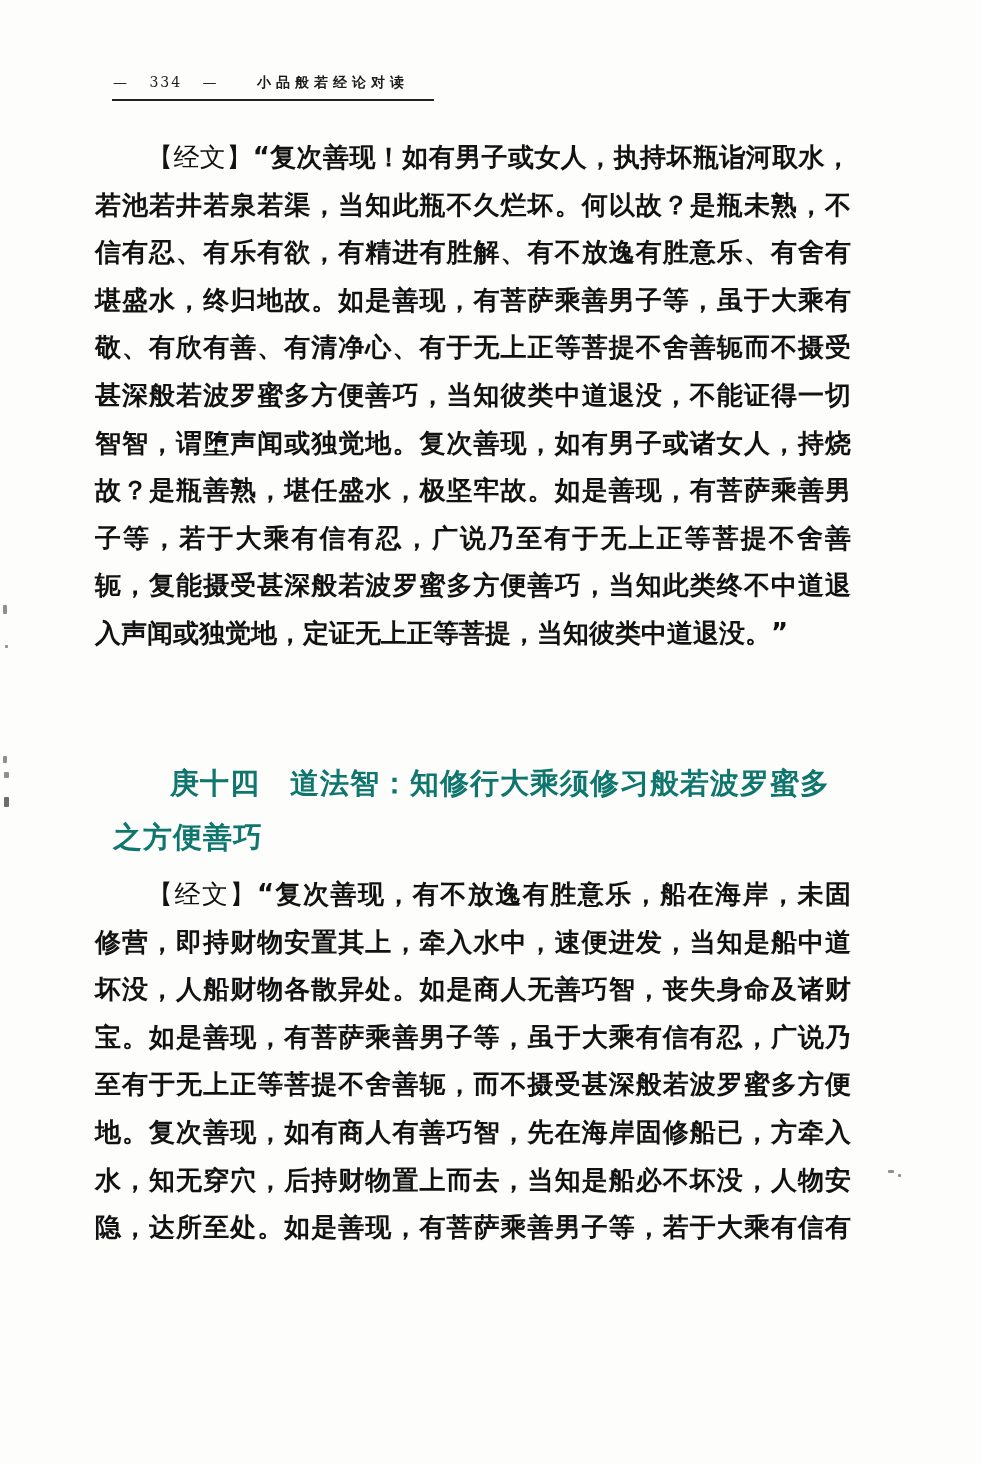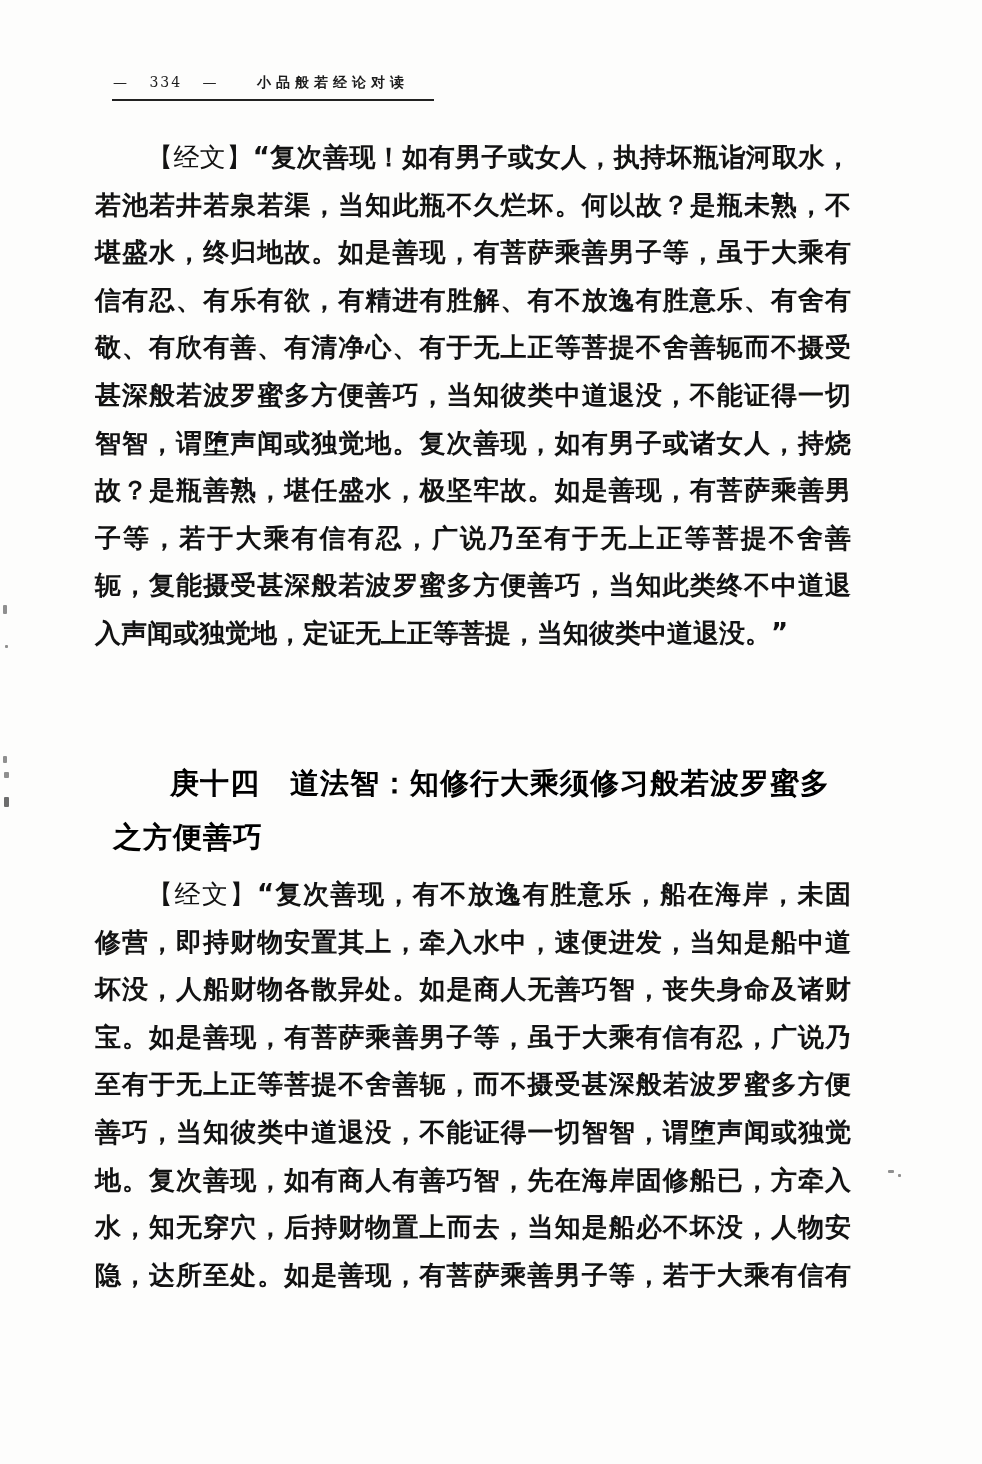--- a/index.html
+++ b/index.html
@@ -80,21 +80,21 @@
 
   
   .section-heading {
     position: absolute;
     left: 113px;
     top: 756px;
     width: 762px;
     font-family: "DejaVu Serif", "Liberation Serif", serif;
     font-weight: 700;
     font-size: 29px;
-    color: #000000;
+    color: #0f766e;
     letter-spacing: 1px;
   }
   .section-heading .h-line {
     height: 54px;
     line-height: 54px;
     white-space: nowrap;
   }
   .section-heading .h-line.indent {
     text-indent: 57px;
   }
@@ -115,22 +115,22 @@
     <span class="pageno">— 334 —</span>
     <span class="booktitle">小品般若经论对读</span>
   </div>
   <div class="head-rule"></div>
 
   <div class="para para1">
     <div class="line first">
       <span class="label">【经文】</span><span>“复次善现！如有男子或女人，执持坏瓶诣河取水，</span>
     </div>
     <div class="line">若池若井若泉若渠，当知此瓶不久烂坏。何以故？是瓶未熟，不</div>
+    <div class="line">信有忍、有乐有欲，有精进有胜解、有不放逸有胜意乐、有舍有</div>
     <div class="line">堪盛水，终归地故。如是善现，有菩萨乘善男子等，虽于大乘有</div>
-    <div class="line">信有忍、有乐有欲，有精进有胜解、有不放逸有胜意乐、有舍有</div>
     <div class="line">敬、有欣有善、有清净心、有于无上正等菩提不舍善轭而不摄受</div>
     <div class="line">甚深般若波罗蜜多方便善巧，当知彼类中道退没，不能证得一切</div>
     <div class="line">智智，谓堕声闻或独觉地。复次善现，如有男子或诸女人，持烧</div>
     <div class="line">故？是瓶善熟，堪任盛水，极坚牢故。如是善现，有菩萨乘善男</div>
     <div class="line">子等，若于大乘有信有忍，广说乃至有于无上正等菩提不舍善</div>
     <div class="line">轭，复能摄受甚深般若波罗蜜多方便善巧，当知此类终不中道退</div>
     <div class="line short">入声闻或独觉地，定证无上正等菩提，当知彼类中道退没。”</div>
   </div>
 
   <div class="section-heading">
@@ -139,21 +139,20 @@
   </div>
 
   <div class="para para2">
     <div class="line first">
       <span class="label">【经文】</span><span>“复次善现，有不放逸有胜意乐，船在海岸，未固</span>
     </div>
     <div class="line">修营，即持财物安置其上，牵入水中，速便进发，当知是船中道</div>
     <div class="line">坏没，人船财物各散异处。如是商人无善巧智，丧失身命及诸财</div>
     <div class="line">宝。如是善现，有菩萨乘善男子等，虽于大乘有信有忍，广说乃</div>
     <div class="line">至有于无上正等菩提不舍善轭，而不摄受甚深般若波罗蜜多方便</div>
-    <div class="line">善巧，当知彼类中道退没，不能证得一切智智，谓堕声闻或独觉</div>
     <div class="line">地。复次善现，如有商人有善巧智，先在海岸固修船已，方牵入</div>
     <div class="line">水，知无穿穴，后持财物置上而去，当知是船必不坏没，人物安</div>
     <div class="line">隐，达所至处。如是善现，有菩萨乘善男子等，若于大乘有信有</div>
   </div>
 
   <div class="speck" style="left:3px; top:605px; width:4px; height:9px;"></div>
   <div class="speck" style="left:5px; top:645px; width:3px; height:3px;"></div>
   <div class="speck" style="left:3px; top:756px; width:4px; height:7px;"></div>
   <div class="speck" style="left:4px; top:772px; width:5px; height:6px;"></div>
   <div class="speck" style="left:4px; top:797px; width:5px; height:10px; background:#6d6d6d;"></div>

